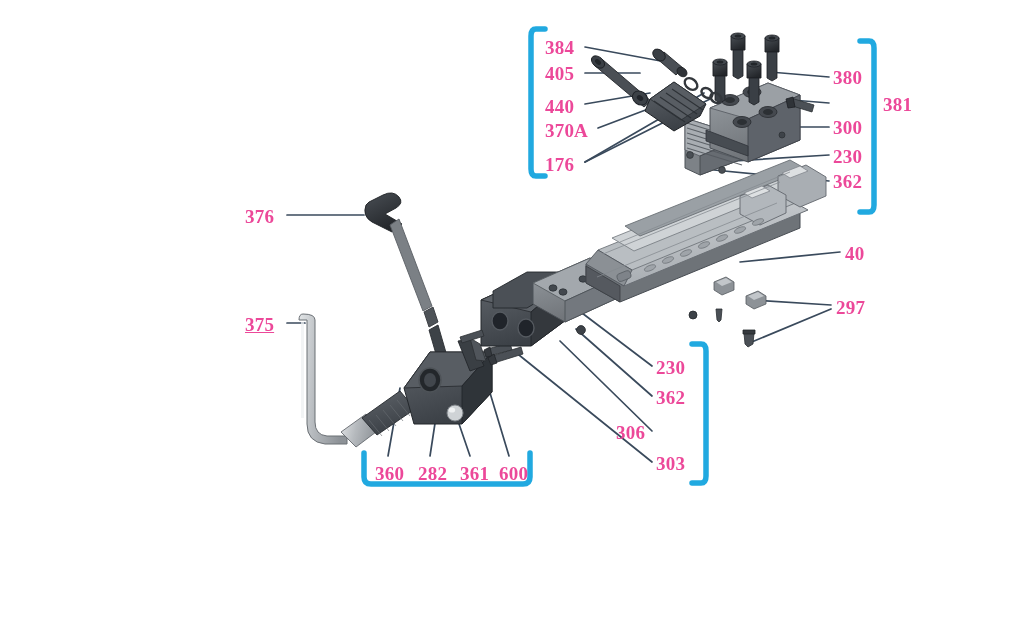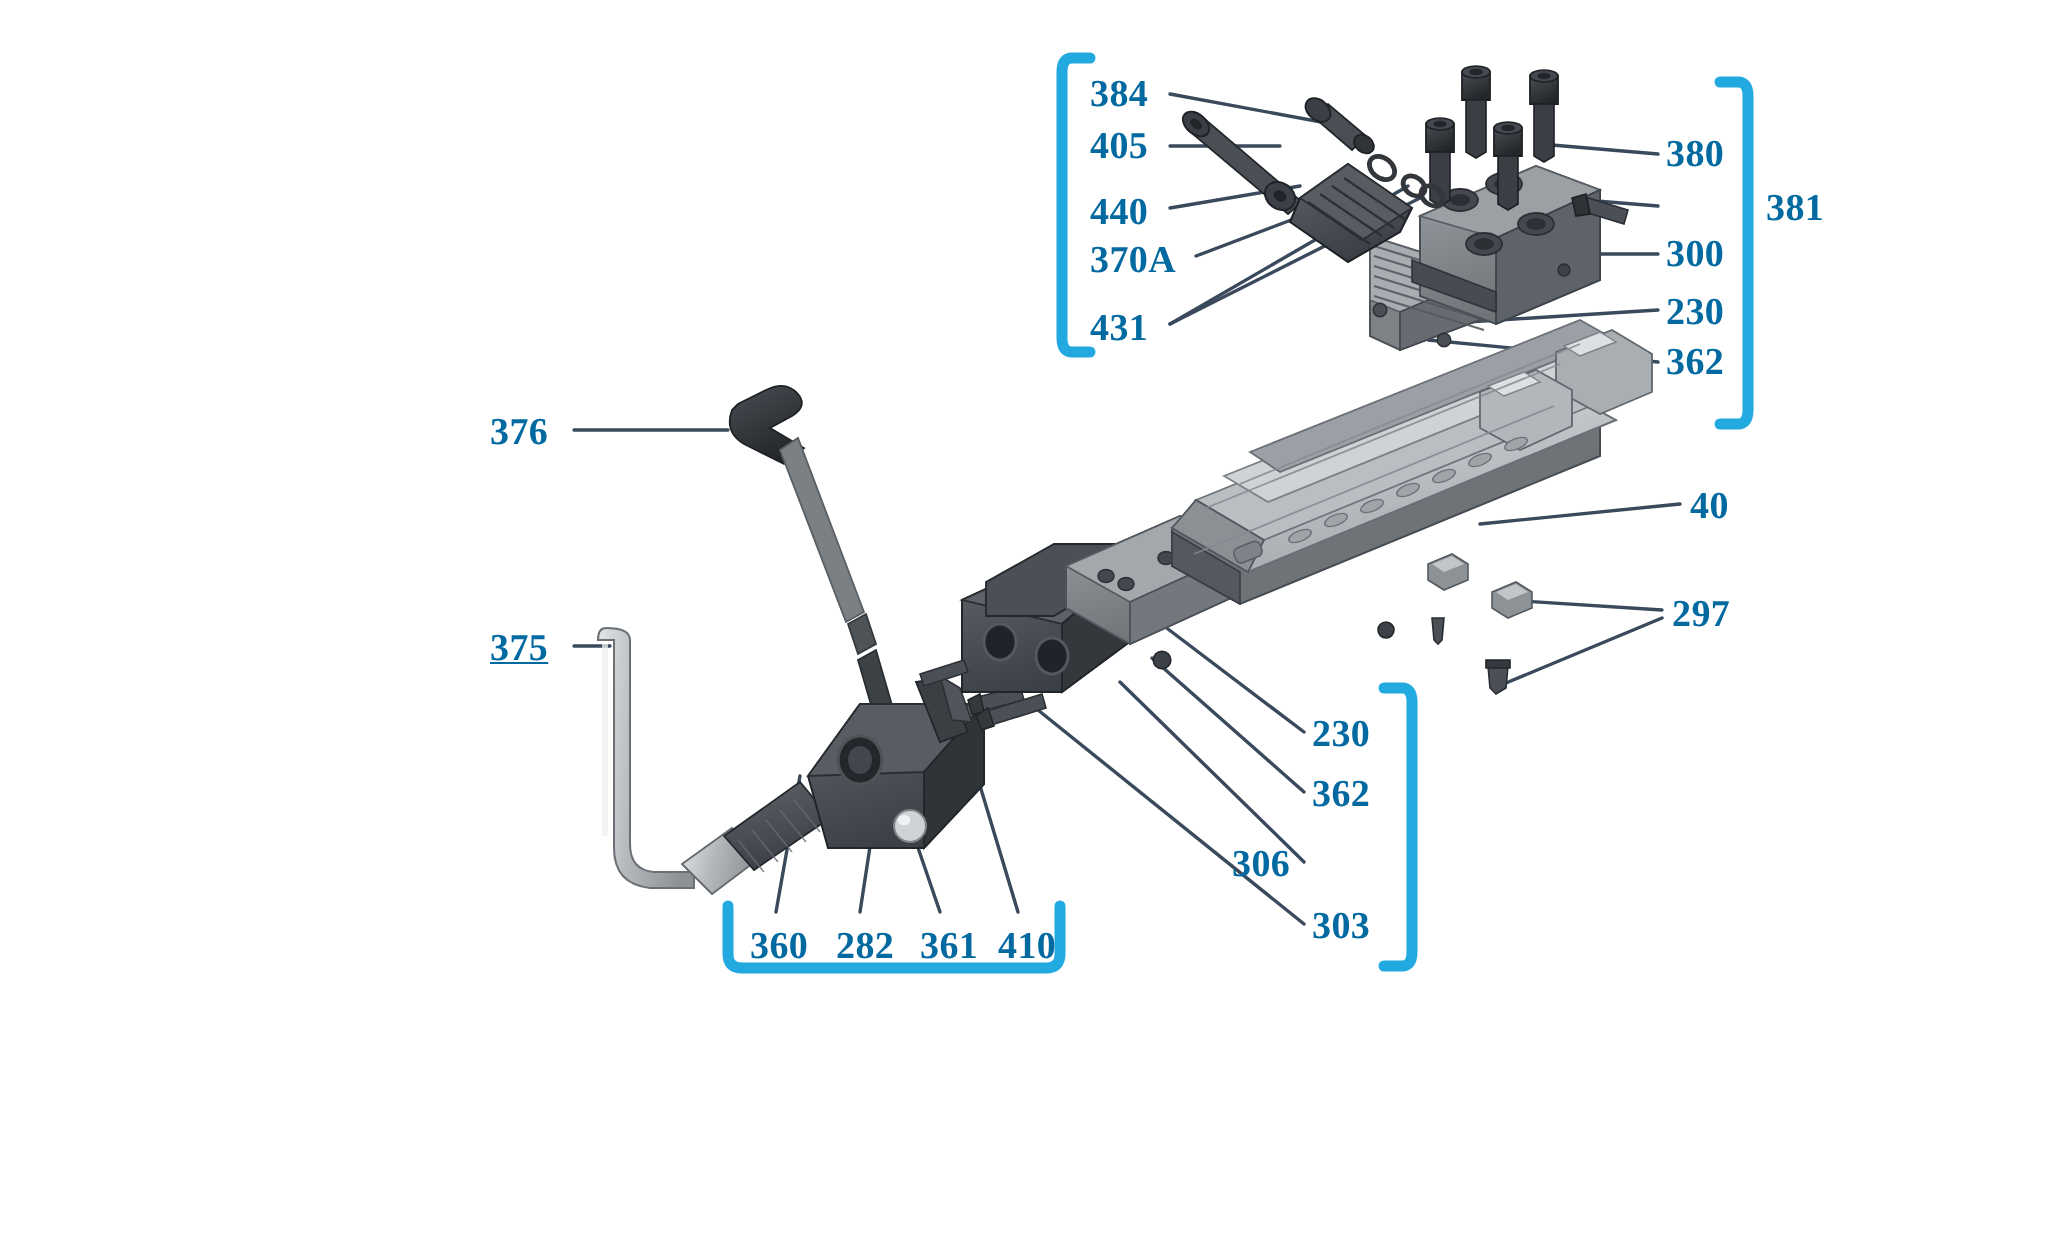--- a/index.html
+++ b/index.html
@@ -24,21 +24,21 @@
     top: 0;
     width: 1024px;
     height: 617px;
     display: block;
   }
   .part-label {
     position: absolute;
     font-family: "Liberation Serif", "DejaVu Serif", serif;
     font-size: 19px;
     font-weight: 700;
-    color: #0369a1;
+    color: #ec4899;
     letter-spacing: 0.2px;
     white-space: nowrap;
     line-height: 1;
     -webkit-font-smoothing: antialiased;
   }
 </style>
 </head>
 <body>
 
 <div id="diagram-root">
@@ -324,21 +324,21 @@
         <line x1="672" y1="89" x2="703" y2="110"></line>
       </g>
     </g>
 
   </svg>
 
   <div class="part-label" style="left:545px; top:38px;">384</div>
   <div class="part-label" style="left:545px; top:64px;text-align:right;">405</div>
   <div class="part-label" style="left:545px; top:97px;">440</div>
   <div class="part-label" style="left:545px; top:121px;">370A</div>
-  <div class="part-label" style="left:545px; top:155px;">431</div>
+  <div class="part-label" style="left:545px; top:155px;">176</div>
 
   <div class="part-label" style="left:833px; top:68px;">380</div>
   <div class="part-label" style="left:883px; top:95px;">381</div>
   <div class="part-label" style="left:833px; top:118px;">300</div>
   <div class="part-label" style="left:833px; top:147px;">230</div>
   <div class="part-label" style="left:833px; top:172px;">362</div>
 
   <div class="part-label" style="left:845px; top:244px;">40</div>
   <div class="part-label" style="left:836px; top:298px;">297</div>
 
@@ -346,15 +346,15 @@
   <div class="part-label" style="left:245px; top:315px;text-decoration:underline;">375</div>
 
   <div class="part-label" style="left:656px; top:358px;">230</div>
   <div class="part-label" style="left:656px; top:388px;">362</div>
   <div class="part-label" style="left:616px; top:423px;">306</div>
   <div class="part-label" style="left:656px; top:454px;">303</div>
 
   <div class="part-label" style="left:375px; top:464px;">360</div>
   <div class="part-label" style="left:418px; top:464px;">282</div>
   <div class="part-label" style="left:460px; top:464px;">361</div>
-  <div class="part-label" style="left:499px; top:464px;">410</div>
+  <div class="part-label" style="left:499px; top:464px;">600</div>
 
 </div>
 
 </body></html>

